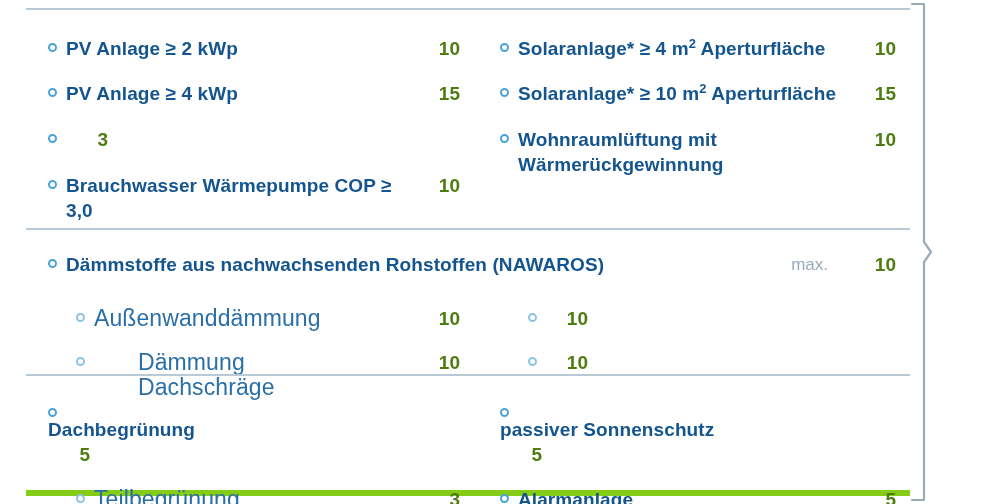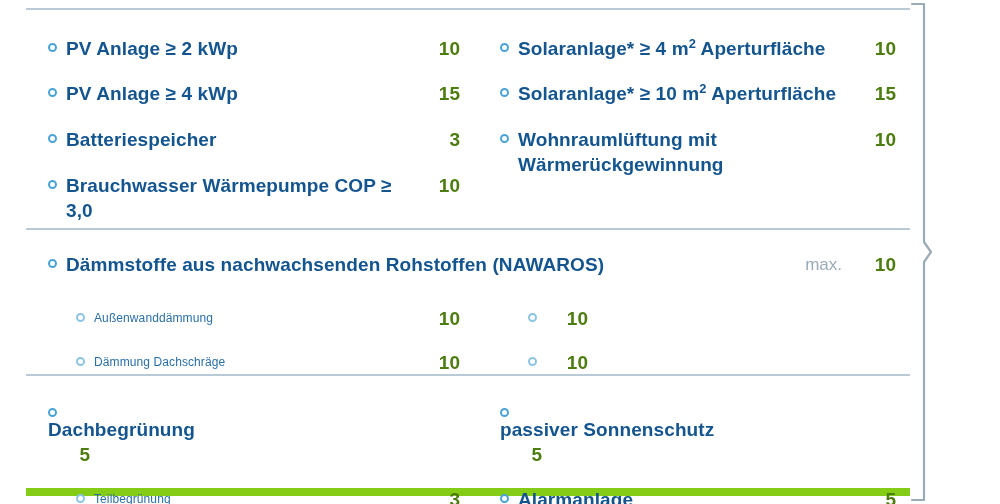--- a/index.html
+++ b/index.html
@@ -21,21 +21,21 @@
   }
   
   .table {
     position: absolute;
     left: 26px;
     top: 8px;
     width: 884px;
     height: 488px;
     box-sizing: border-box;
     border-top: 2px solid #b9c9d6;
-    border-bottom: 8px solid #84cc16;
+    border-bottom: 6px solid #84cc16;
   }
   .band {
     position: relative;
     box-sizing: border-box;
   }
   .band + .band {
     border-top: 2px solid #b9c9d6;
   }
   .band-1 { height: 218px; }
   .band-2 { height: 146px; }
@@ -74,42 +74,42 @@
     flex: 1 1 auto;
     color: #14558f;
     font-size: 19px;
     line-height: 25px;
     font-weight: bold;
     letter-spacing: 0.1px;
   }
   .label.sub {
     font-weight: normal;
     color: #2a6fa8;
-    font-size: 12px;
+    font-size: 23px;
   }
   .points {
     flex: 0 0 auto;
     color: #4d7c0f;
     font-size: 19px;
     line-height: 25px;
     font-weight: bold;
     text-align: right;
     width: 34px;
     margin-left: 8px;
   }
   .points.sub {
     font-weight: bold;
   }
   .maxlabel {
     flex: 0 0 auto;
     color: #9aabb8;
     font-size: 17px;
     line-height: 25px;
     font-weight: normal;
-    margin-right: 12px;
+    margin-right: 26px;
     align-self: flex-start;
   }
   sup {
     font-size: 0.68em;
     vertical-align: super;
     line-height: 0;
   }
 
   
   .bracket-wrap {
@@ -144,21 +144,20 @@
         </div>
 
         <div class="row" style="padding-top:20px; padding-left:22px; padding-right:18px;">
           <span class="bullet"></span>
           <span class="label">PV Anlage ≥ 4 kWp</span>
           <span class="points">15</span>
         </div>
 
         <div class="row" style="padding-top:21px; padding-left:22px; padding-right:18px;">
           <span class="bullet"></span>
-          <span class="label">Batteriespeicher</span>
           <span class="points">3</span>
         </div>
 
         <div class="row" style="padding-top:21px; padding-left:22px; padding-right:18px;">
           <span class="bullet"></span>
           <span class="label">Brauchwasser Wärmepumpe COP ≥ 3,0</span>
           <span class="points">10</span>
         </div>
 
       </div>
@@ -194,21 +193,21 @@
         <span class="maxlabel">max.</span>
         <span class="points">10</span>
       </div>
 
       <div class="col col-left" style="top:76px;">
         <div class="row" style="padding-top:0px; padding-left:50px; padding-right:18px;">
           <span class="bullet light"></span>
           <span class="label sub">Außenwanddämmung</span>
           <span class="points sub">10</span>
         </div>
-        <div class="row" style="padding-top:19px; padding-left:50px; padding-right:18px;">
+        <div class="row" style="padding-top:19px; padding-left:50px; padding-right:18px;gap:44px;">
           <span class="bullet light"></span>
           <span class="label sub">Dämmung Dachschräge</span>
           <span class="points sub">10</span>
         </div>
       </div>
 
       <div class="col col-right" style="top:76px;">
         <div class="row" style="padding-top:0px; padding-left:50px; padding-right:14px;">
           <span class="bullet light"></span>
           <span class="points sub">10</span>

